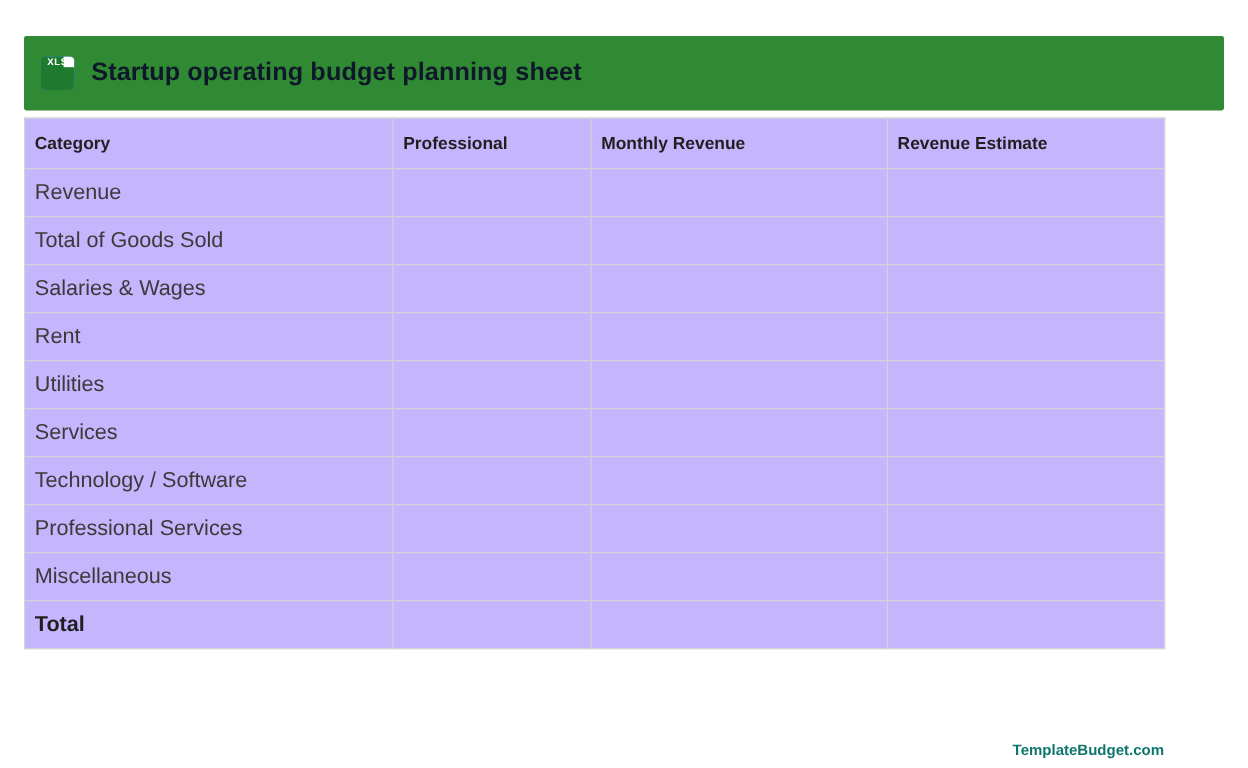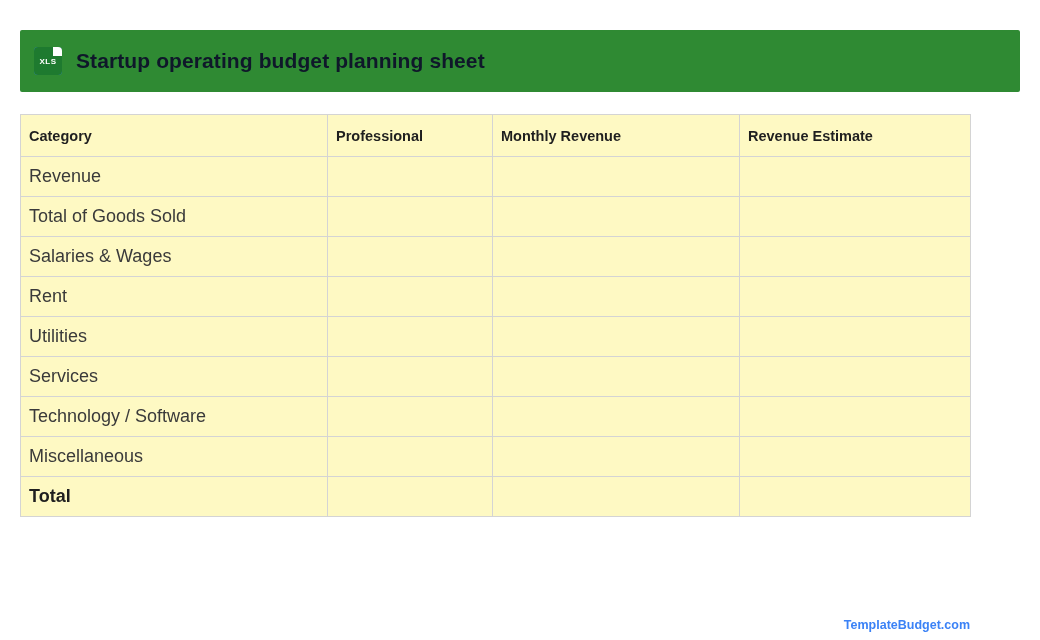--- a/index.html
+++ b/index.html
@@ -33,21 +33,21 @@
   }
   .xls-icon {
     width: 28px;
     height: 28px;
     border-radius: 4px;
     background: #3b82f6;
     position: relative;
     flex: 0 0 auto;
     margin-right: 14px;
     display: flex;
-    align-items: center;
+    align-items: flex-start;
     justify-content: center;
     overflow: hidden;
   }
   .xls-icon .sheet {
     position: absolute;
     inset: 0;
     background: #1e7a2f;
   }
   .xls-icon .fold {
     position: absolute;
@@ -68,25 +68,25 @@
   }
   .banner-title {
     color: #0f172a;
     font-size: 21px;
     font-weight: bold;
     letter-spacing: 0.1px;
     white-space: nowrap;
   }
   
   table.budget {
-    margin-top: 22px;
+    margin-top: 6px;
     width: 950px;
     border-collapse: collapse;
     table-layout: fixed;
-    background: #fef9c3;
+    background: #c4b5fd;
   }
   table.budget col.c-category { width: 307px; }
   table.budget col.c-description { width: 165px; }
   table.budget col.c-monthly { width: 247px; }
   table.budget col.c-annual { width: 231px; }
 
   table.budget th,
   table.budget td {
     border: 1px solid #d4d4d4;
     height: 40px;
@@ -109,21 +109,21 @@
   table.budget tbody tr.total-row td {
     font-weight: bold;
     color: #1f1f1f;
   }
   
   .footer {
     position: absolute;
     right: 70px;
     bottom: 8px;
     font-size: 12.5px;
-    color: #3b82f6;
+    color: #0f766e;
     font-weight: bold;
   }
 </style>
 </head>
 <body>
 
 <div class="page">
 
   <div class="banner">
     <div class="xls-icon">
@@ -186,20 +186,26 @@
         <td></td>
         <td></td>
       </tr>
       <tr>
         <td>Technology / Software</td>
         <td></td>
         <td></td>
         <td></td>
       </tr>
       <tr>
+        <td>Professional Services</td>
+        <td></td>
+        <td></td>
+        <td></td>
+      </tr>
+      <tr>
         <td>Miscellaneous</td>
         <td></td>
         <td></td>
         <td></td>
       </tr>
       <tr class="total-row">
         <td>Total</td>
         <td></td>
         <td></td>
         <td></td>

